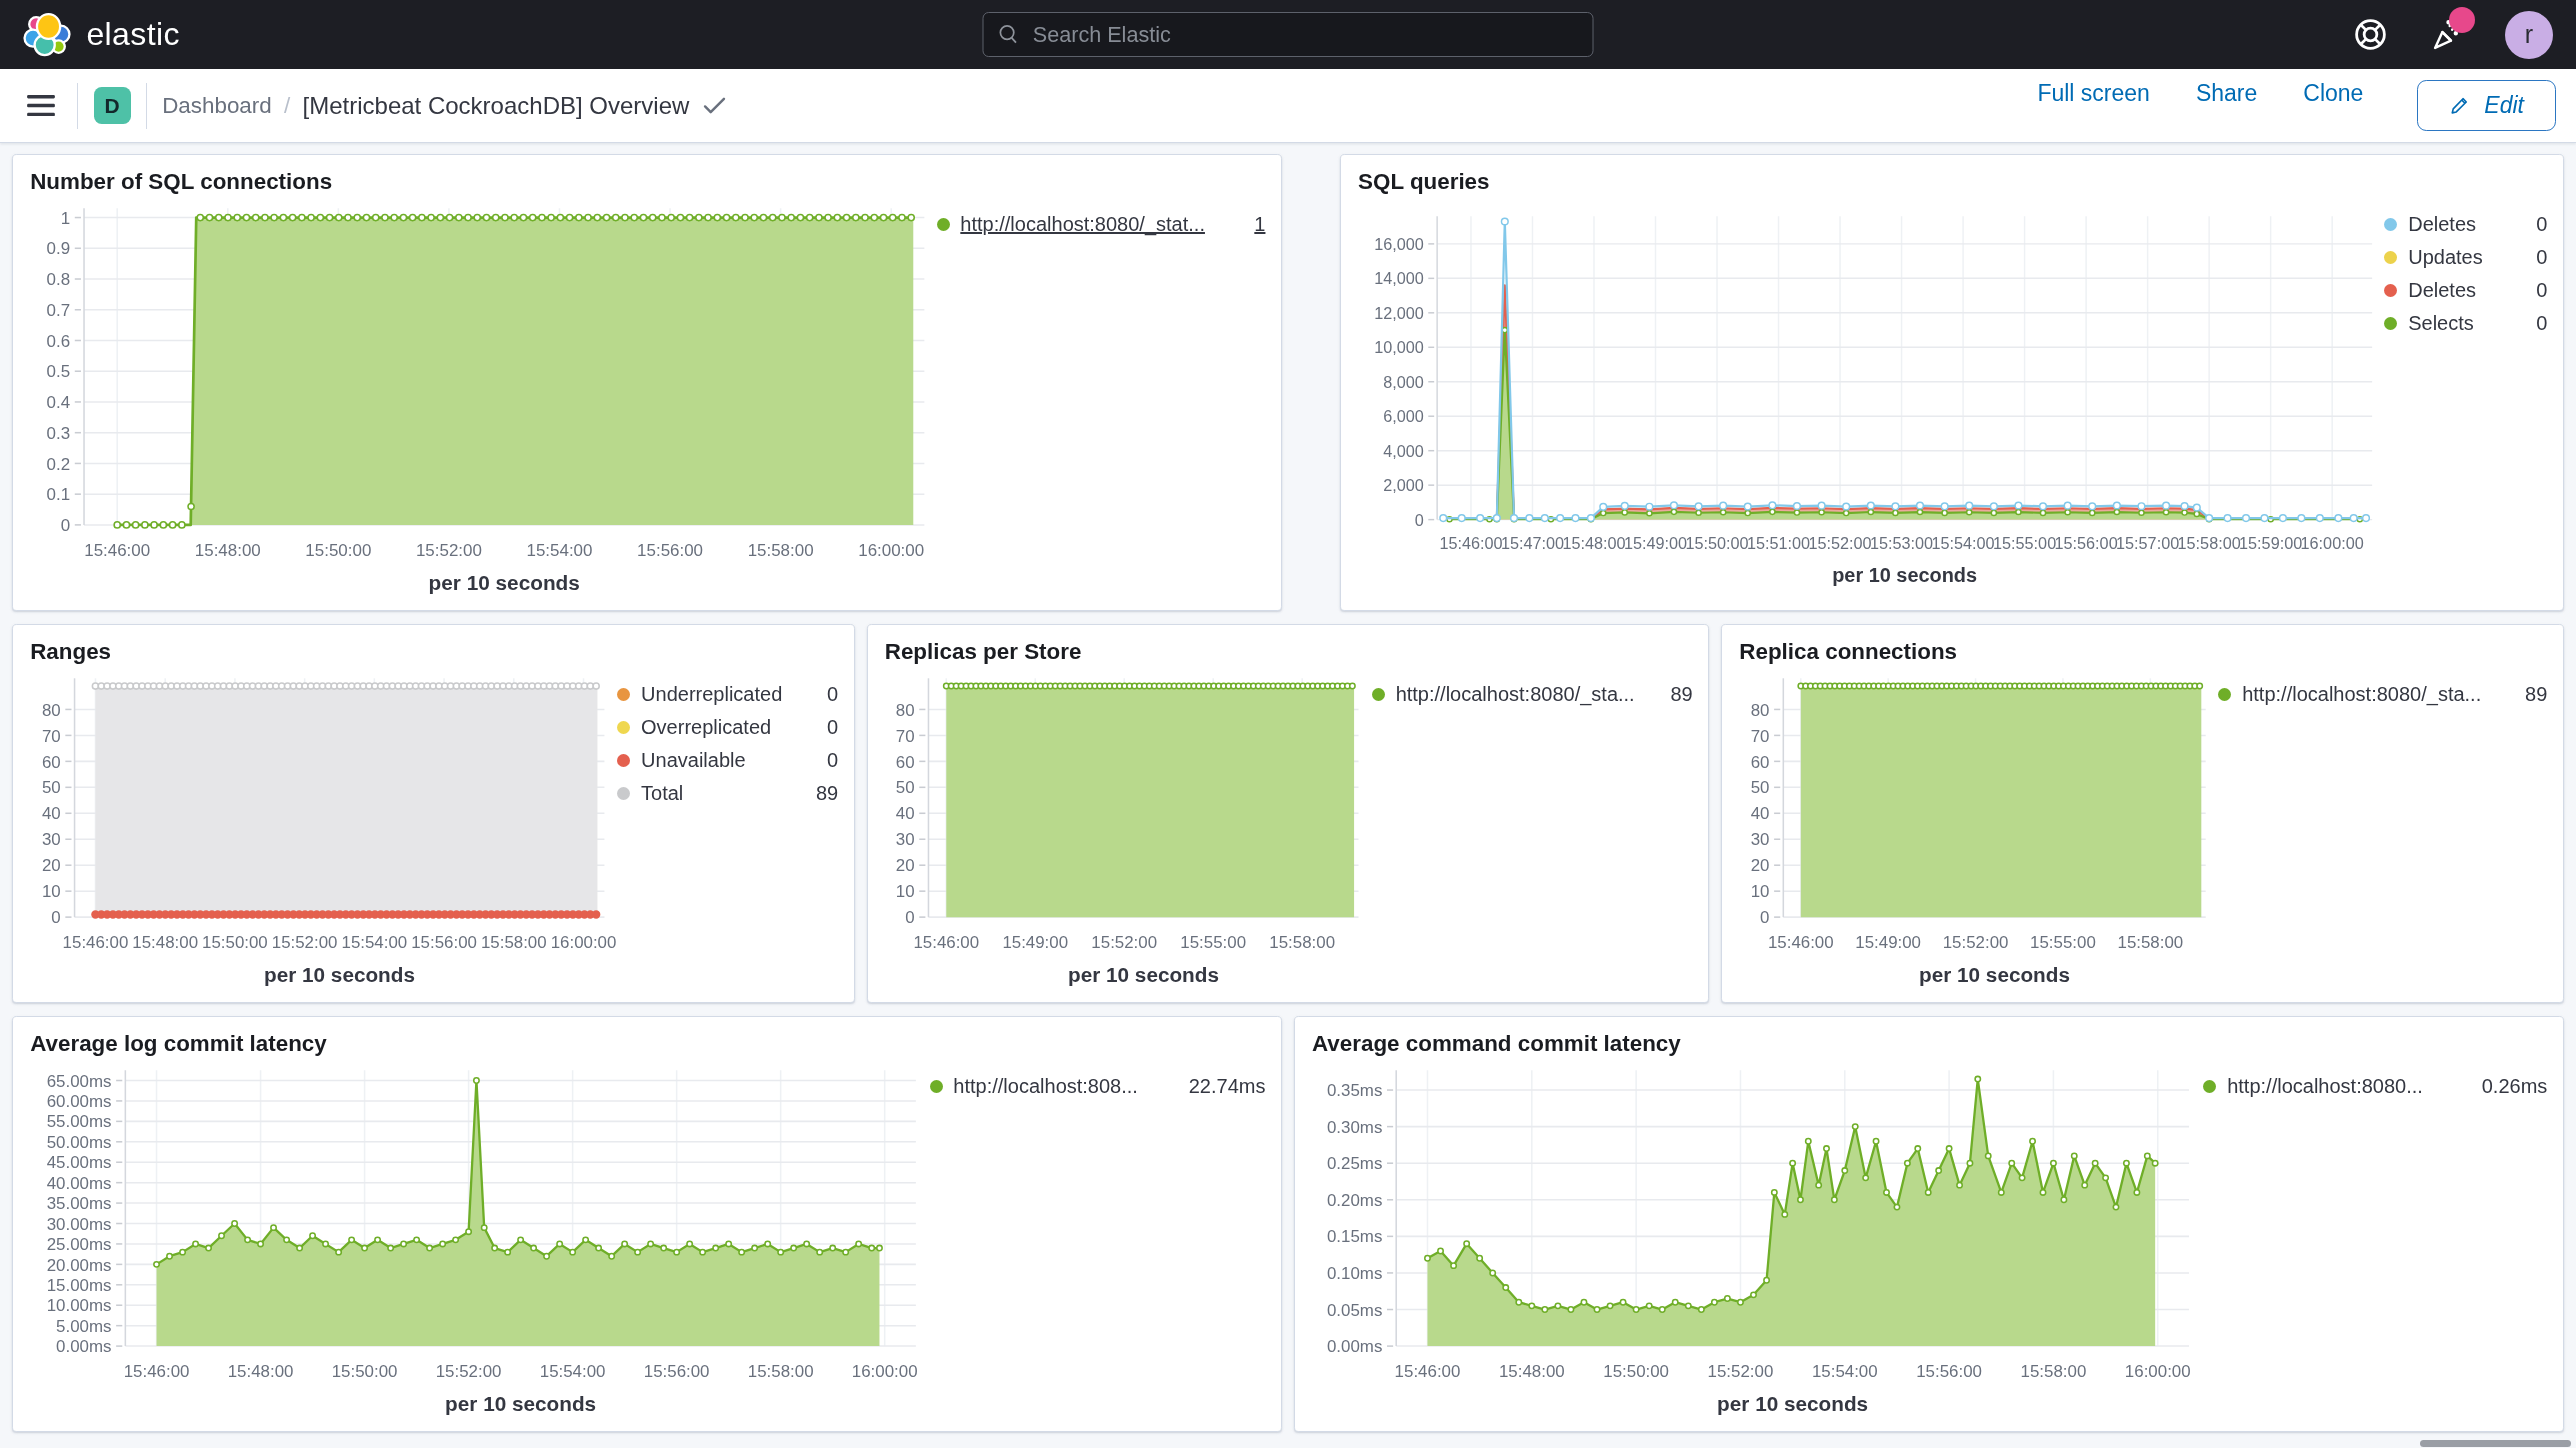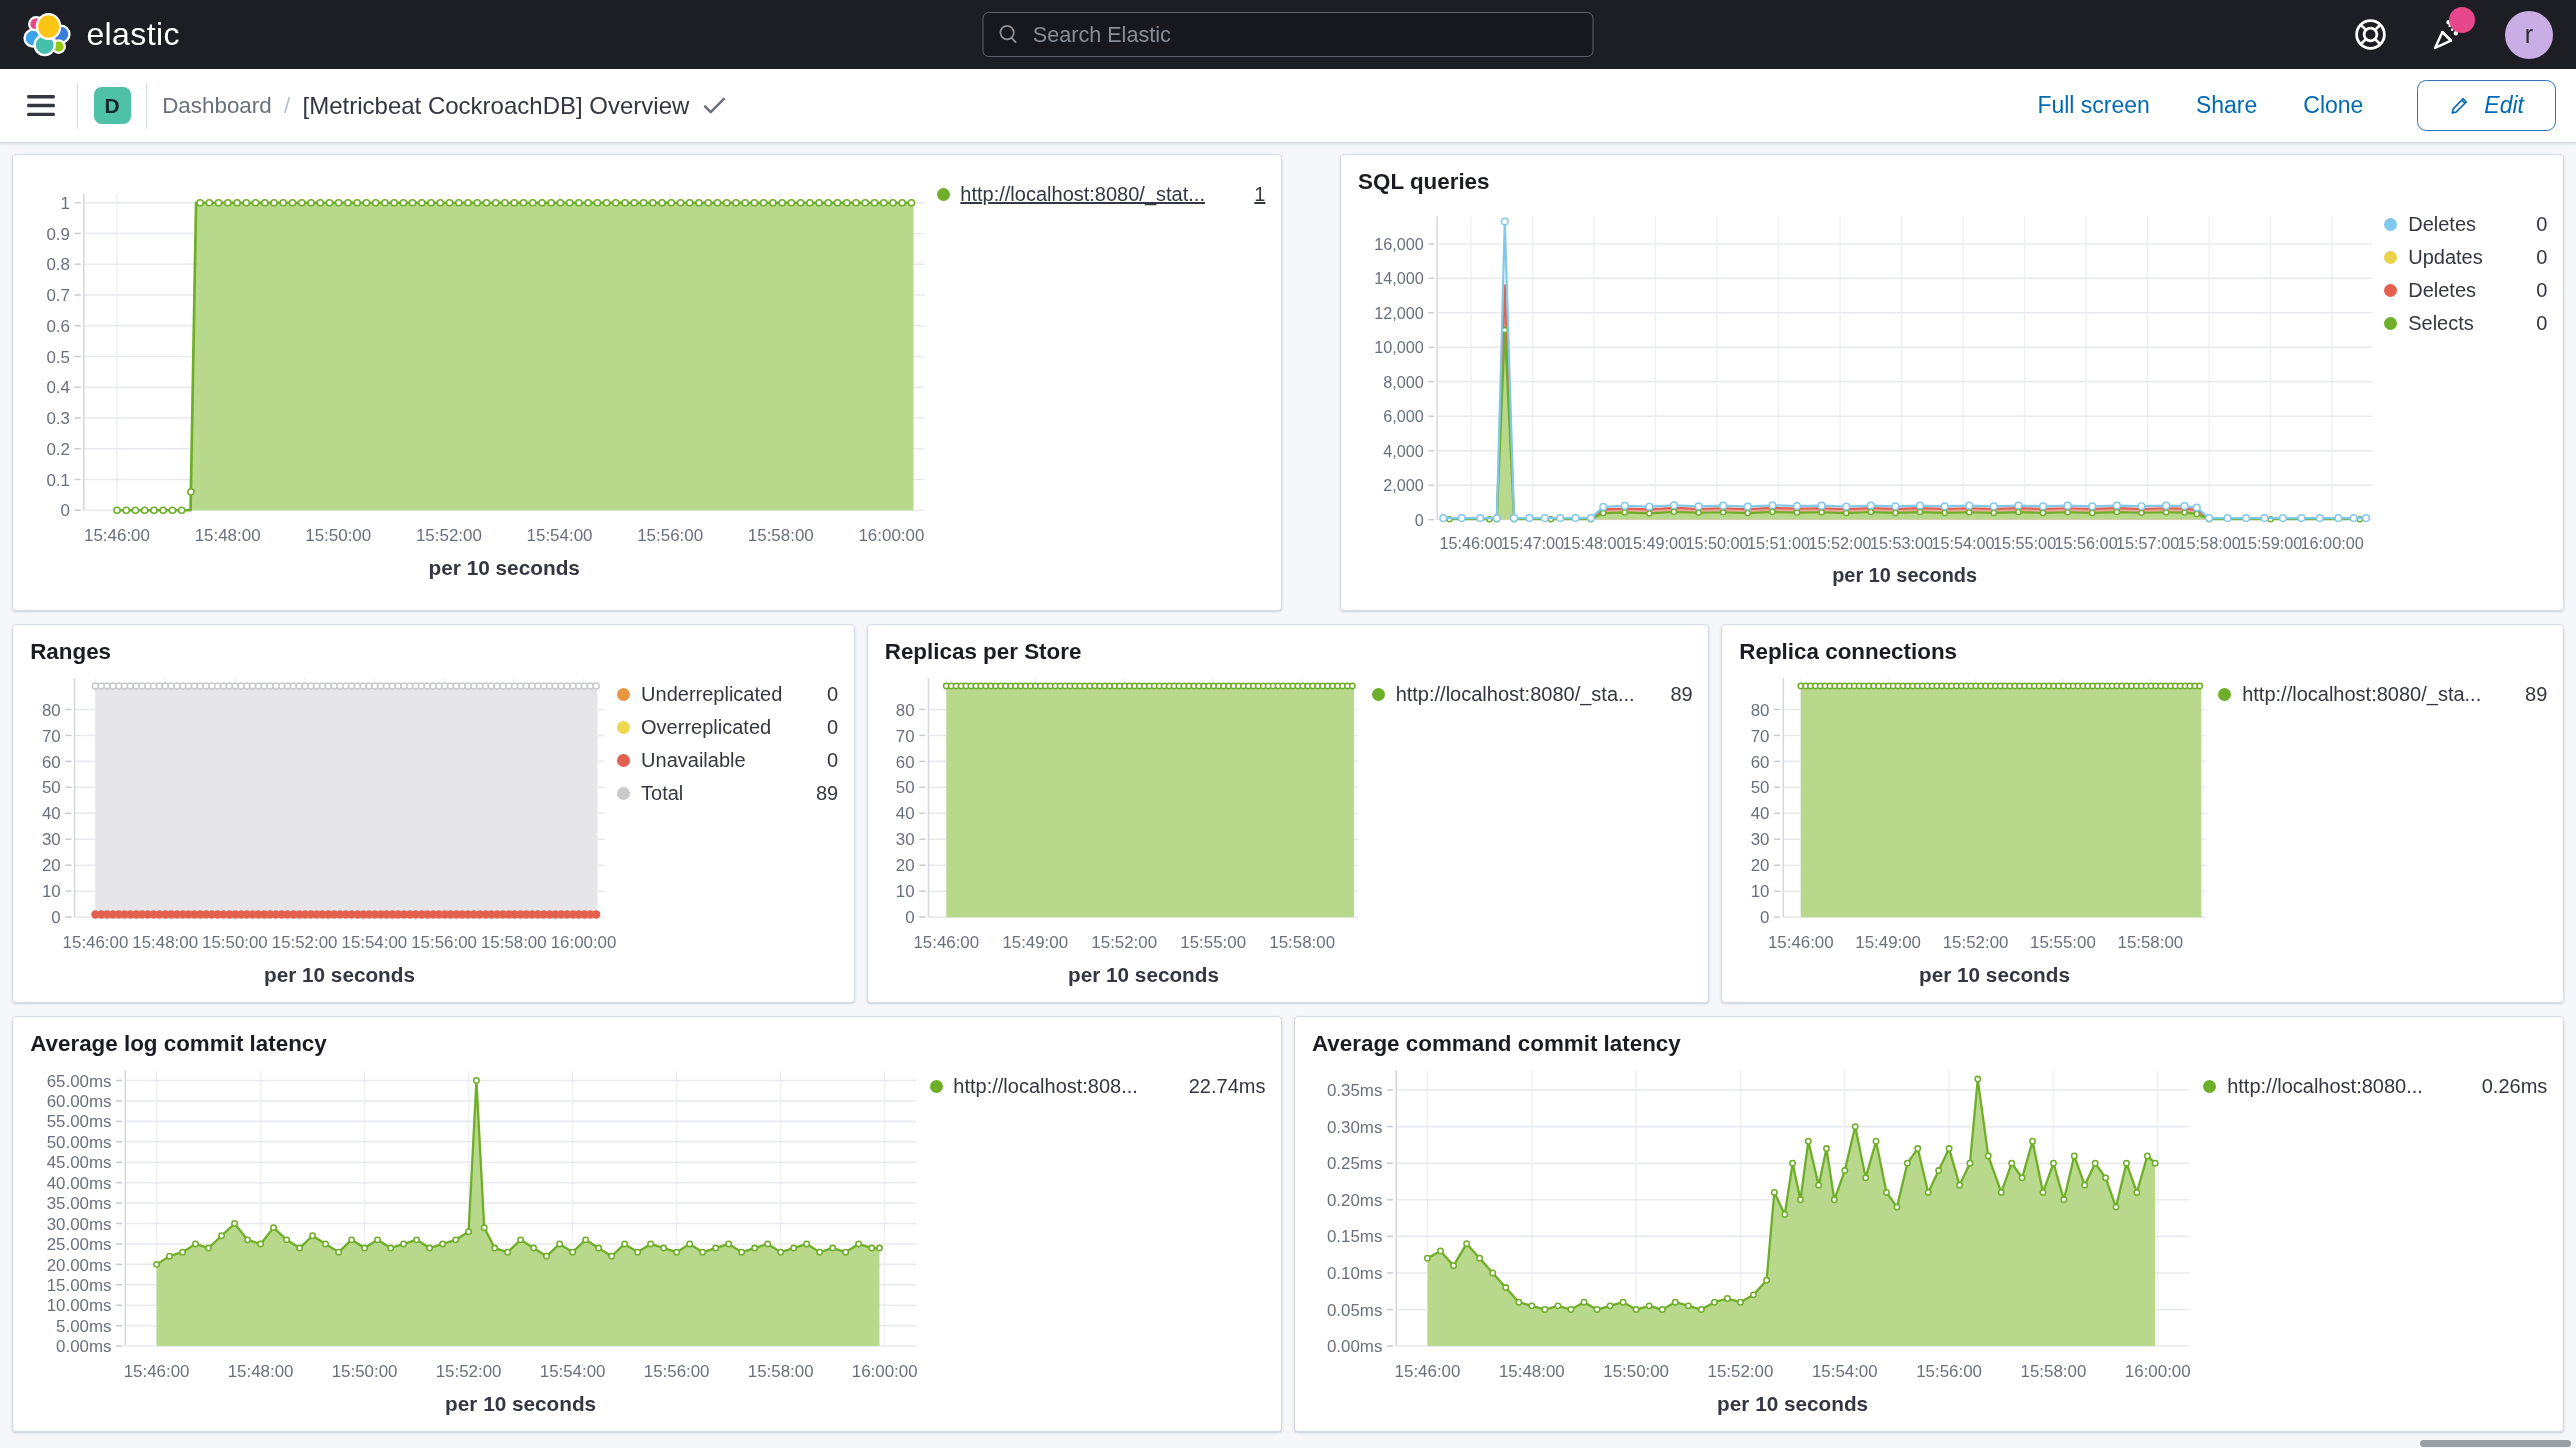--- a/index.html
+++ b/index.html
@@ -23,21 +23,21 @@
   
   .navbar { height:74px; background:#fff; display:flex; align-items:center; padding:0 20px;
     border-bottom:0.8px solid #d3dae6; box-shadow:0 1.5px 2.3px rgba(140,150,165,.18); position:relative; z-index:2; }
   .vdiv { width:0.8px; height:46px; background:#d3dae6; margin:0 15.4px; }
   .space-badge { width:37px; height:37px; border-radius:7.7px; background:#4ec1a7; color:#13272b; font-weight:700;
     font-size:21px; display:flex; align-items:center; justify-content:center; cursor:pointer; }
   .crumb-root { color:#69707d; font-size:22.4px; cursor:pointer; }
   .crumb-sep { color:#b8bfcb; font-size:22.4px; margin:0 12.3px; }
   .crumb-title { color:#343741; font-size:24px; }
   .title-chevron { margin-left:14px; cursor:pointer; display:flex; align-items:center; }
-  .nav-actions { margin-left:auto; display:flex; align-items:center; gap:46px; }
+  .nav-actions { margin-left:auto; display:flex; align-items:flex-start; gap:46px; }
   .nav-link { color:#006bb4; font-size:23px; cursor:pointer; }
   .edit-btn { display:flex; align-items:center; gap:12.3px; border:0.8px solid #2b76c2; color:#006bb4; background:#fff;
     border-radius:9.3px; height:51px; padding:0 31px; font-size:23px; cursor:pointer; margin-left:7.7px;font-style:italic; }
 
   
   .grid { display:grid; gap:13px 12.3px; padding:10.8px 12.3px 6.2px 12.3px;
     grid-template-columns:repeat(6,1fr); grid-template-rows:457px 379px 416px; }
   .panel { background:#fff; border:0.8px solid #d3dae6; border-radius:4.6px; padding:10.8px 12.3px 7.7px 12.3px;
     display:flex; flex-direction:column; box-shadow:0 1.5px 1.5px -0.8px rgba(152,162,179,.3),0 0.8px 3.9px -1.5px rgba(152,162,179,.3); }
   .panel h2 { font-size:22.4px; font-weight:700; color:#1a1c21; margin:3.1px 0 1.5px 4.6px; }
@@ -136,20 +136,21 @@
         <path d="M14.6 4.9l3.4 3.4L7.6 18.7l-4.2 1 1-4.2z" fill="none" stroke="#006bb4" stroke-width="1.7" stroke-linejoin="round"></path>
         <path d="M13.2 6.3l3.4 3.4" fill="none" stroke="#006bb4" stroke-width="1.7"></path>
       </svg>
       <span>Edit</span>
     </button>
   </div>
 </nav>
 
 <main class="grid" id="panels">
   <section class="panel p0">
+    <h2>Number of SQL connections</h2>
     <div class="panel-body">
       <svg class="chart" viewBox="0 0 1182 527" style="font-size:26px">
           <line x1="118.0657894736842" y1="16" x2="118.0657894736842" y2="427" stroke="#eef1f4" stroke-width="2"></line>
           <text x="118.0657894736842" y="467" text-anchor="middle" fill="#69707d" font-size="22">15:46:00</text>
           <line x1="261.61842105263156" y1="16" x2="261.61842105263156" y2="427" stroke="#eef1f4" stroke-width="2"></line>
           <text x="261.61842105263156" y="467" text-anchor="middle" fill="#69707d" font-size="22">15:48:00</text>
           <line x1="405.17105263157896" y1="16" x2="405.17105263157896" y2="427" stroke="#eef1f4" stroke-width="2"></line>
           <text x="405.17105263157896" y="467" text-anchor="middle" fill="#69707d" font-size="22">15:50:00</text>
           <line x1="548.7236842105264" y1="16" x2="548.7236842105264" y2="427" stroke="#eef1f4" stroke-width="2"></line>
           <text x="548.7236842105264" y="467" text-anchor="middle" fill="#69707d" font-size="22">15:52:00</text>

